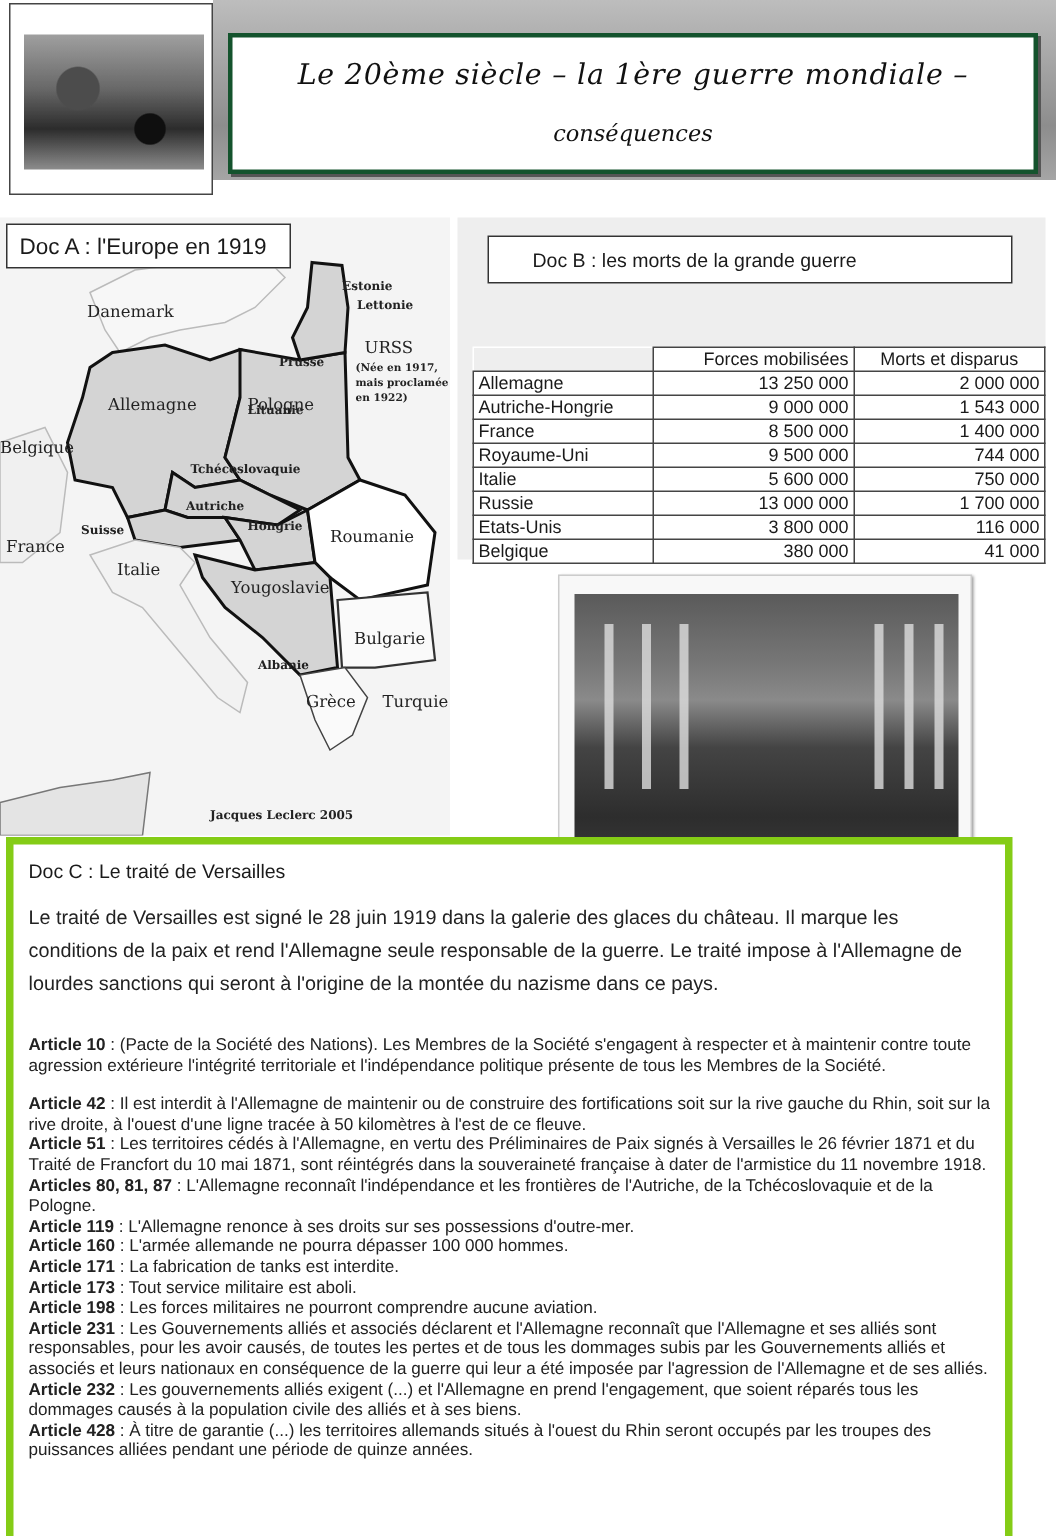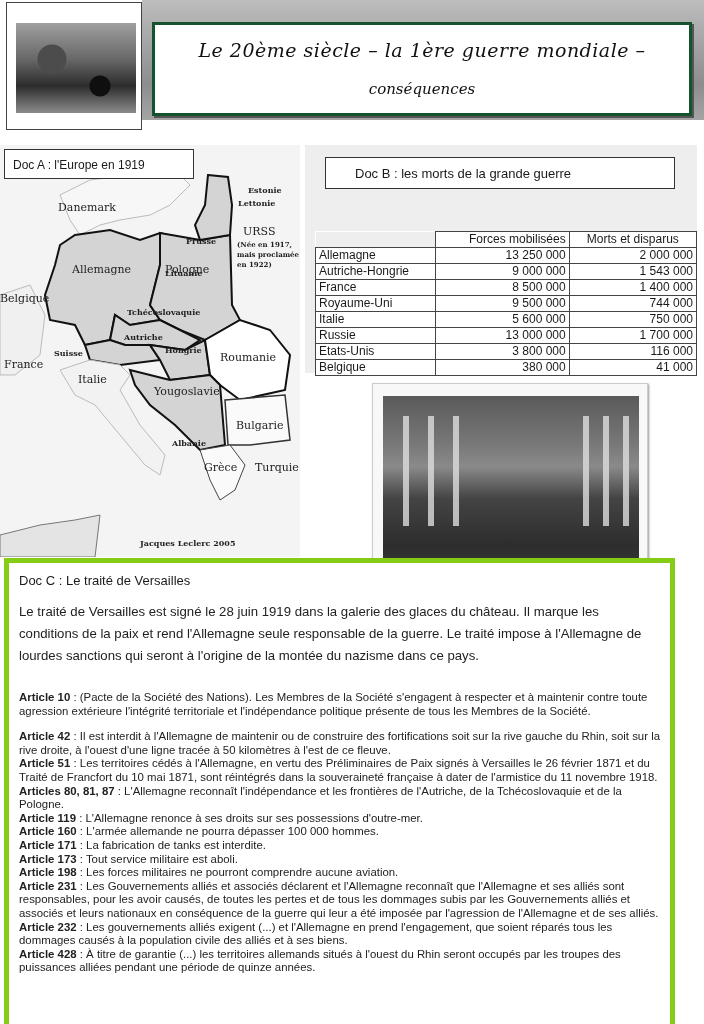--- a/index.html
+++ b/index.html
@@ -13,21 +13,21 @@
       radial-gradient(circle at 30% 40%, #555 0 14px, transparent 15px),
       linear-gradient(180deg,#9a9a9a 0%,#6c6c6c 40%,#3a3a3a 70%,#8a8a8a 100%);
       filter:contrast(1.2); }
   #header-band { left:142px; top:0; width:562px; height:120px; background:linear-gradient(180deg,#bdbdbd,#8d8d8d 70%,#a5a5a5); }
   #header-box { left:152px; top:22px; width:534px; height:88px; background:#fff; border:3px solid #14532d; box-shadow:2px 2px 0 #555; }
   #header-line1 { left:0; top:14px; width:100%; text-align:center; font-family:"DejaVu Serif", serif; font-style:italic; font-size:19px; letter-spacing:0.5px; color:#111; }
   #header-line2 { left:0; top:55px; width:100%; text-align:center; font-family:"DejaVu Serif", serif; font-style:italic; font-size:15px; color:#111; }
 
   
   #doc-a { left:0; top:145px; width:300px; height:412px; background:#f4f4f4; }
-  #doc-a-title { left:4px; top:4px; width:190px; height:30px; background:#fff; border:1px solid #333; font-size:12px; line-height:30px; padding-left:8px; box-sizing:border-box; z-index:2; }
+  #doc-a-title { left:4px; top:4px; width:190px; height:30px; background:#fff; border:1px solid #333; font-size:15px; line-height:30px; padding-left:8px; box-sizing:border-box; z-index:2; }
   #map-svg { left:0; top:0; width:300px; height:412px; }
   .map-label { position:absolute; font-family:"DejaVu Serif", serif; font-size:10px; font-weight:bold; color:#222; white-space:nowrap; }
   .map-label.small { font-size:8px; }
   .map-label.big { font-size:11px; font-weight:normal; }
 
   
   #doc-b { left:305px; top:145px; width:392px; height:228px; background:#eeeeee; }
   #doc-b-title { left:20px; top:12px; width:350px; height:32px; background:#fff; border:1px solid #333; font-size:13px; line-height:32px; padding-left:29px; box-sizing:border-box; }
   #deaths-table { position:absolute; left:10px; top:86px; border-collapse:collapse; font-size:12px; background:#fff; }
   #deaths-table th, #deaths-table td { border:1px solid #444; padding:0 3px; height:15px; line-height:15px; }
@@ -91,21 +91,21 @@
 
     <path d="M200 305 L230 300 L245 320 L235 345 L220 355 L210 335 Z" fill="#fafafa" stroke="#444" stroke-width="1"></path>
 
     <path d="M0 390 L40 380 L75 375 L100 370 L95 412 L0 412 Z" fill="#e4e4e4" stroke="#777" stroke-width="1"></path>
   </svg>
 
   <div id="doc-a-title" class="abs">Doc A : l'Europe en 1919</div>
 
   <span class="map-label big" style="left:46px;top:56px;margin-left:12px;">Danemark</span>
   <span class="map-label small" style="left:165px;top:123px;">Lituanie</span>
-  <span class="map-label small" style="left:248px;top:40px;text-align:right;">Estonie</span>
+  <span class="map-label small" style="left:228px;top:40px;text-align:right;">Estonie</span>
   <span class="map-label small" style="left:238px;top:53px;">Lettonie</span>
   <span class="map-label big" style="left:243px;top:80px;">URSS</span>
   <span class="map-label small" style="left:237px;top:95px;font-size:7px;">(Née en 1917,</span>
   <span class="map-label small" style="left:237px;top:105px;font-size:7px;">mais proclamée</span>
   <span class="map-label small" style="left:237px;top:115px;font-size:7px;">en 1922)</span>
   <span class="map-label small" style="left:186px;top:91px;">Prusse</span>
   <span class="map-label big" style="left:72px;top:118px;">Allemagne</span>
   <span class="map-label big" style="left:165px;top:118px;">Pologne</span>
   <span class="map-label big" style="left:0px;top:147px;">Belgique</span>
   <span class="map-label small" style="left:127px;top:162px;">Tchécoslovaquie</span>

